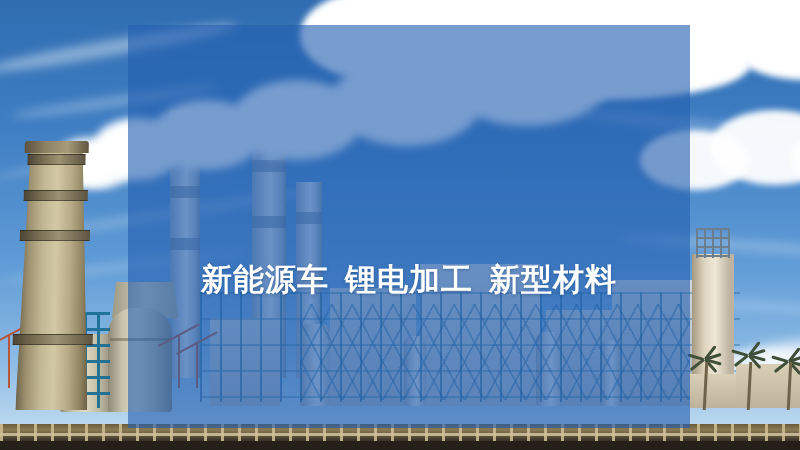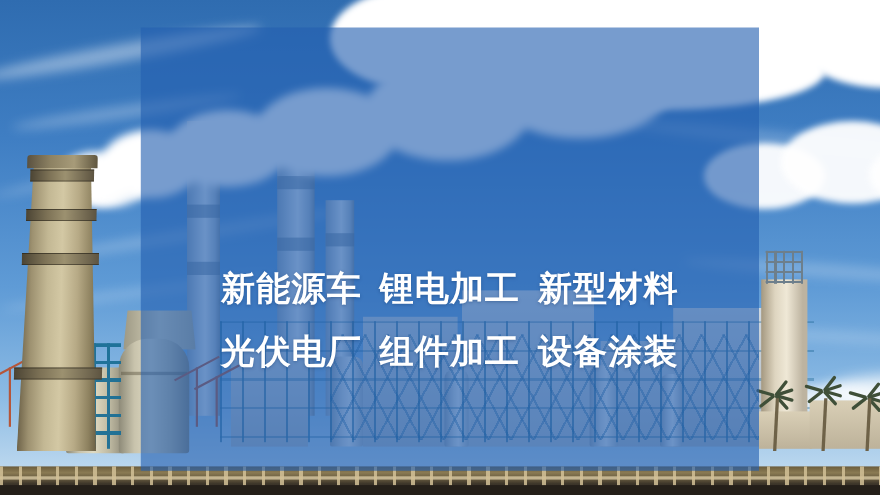--- a/index.html
+++ b/index.html
@@ -323,21 +323,21 @@
     left: 14px;
     width: 534px;
     font-size: 31px;
     line-height: 1;
     font-weight: bold;
     letter-spacing: 1px;
     text-align: center;
     white-space: nowrap;
     text-shadow: 0 1px 3px rgba(10,40,90,.35);
   }
-  .subline.s1 { top: 222px; }
+  .subline.s1 { top: 239px; }
   .subline.s2 { top: 279px; }
   .gap { display: inline-block; width: 16px; }
 </style>
 </head>
 <body>
 
 <div id="banner">
 
   <div class="sky">
     <div class="cirrus c1"></div>
@@ -462,18 +462,15 @@
   </div>
 
   <div class="overlay"></div>
 
   <div class="text-block">
 
     <div class="subline s1">
       <span>新能源车</span><span class="gap"></span><span>锂电加工</span><span class="gap"></span><span>新型材料</span>
     </div>
 
-    <div class="subline s2">
-      <span>光伏电厂</span><span class="gap"></span><span>组件加工</span><span class="gap"></span><span>设备涂装</span>
-    </div>
   </div>
 
 </div>
 
 </body></html>

